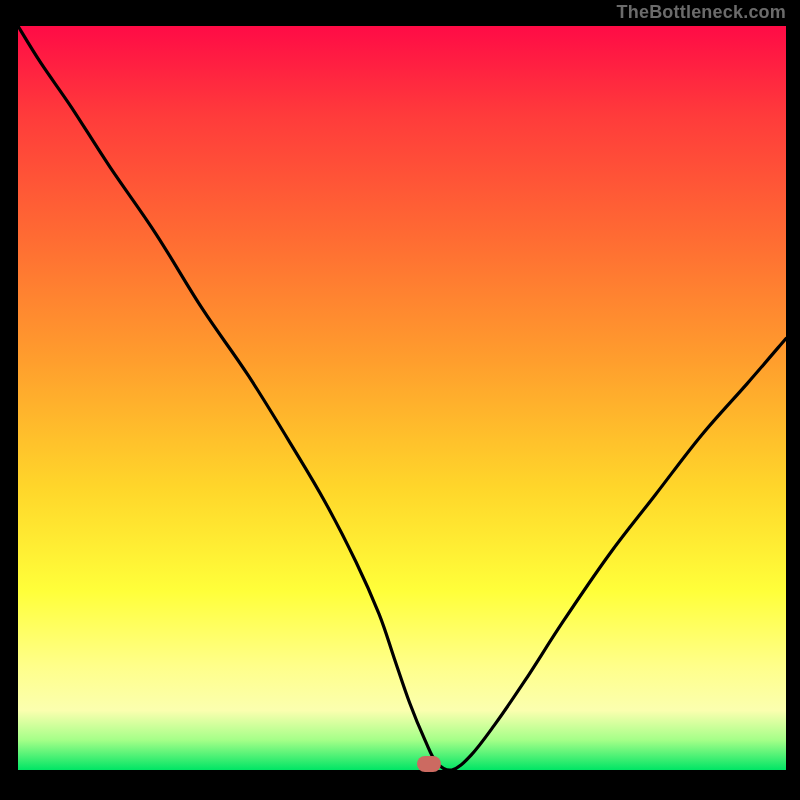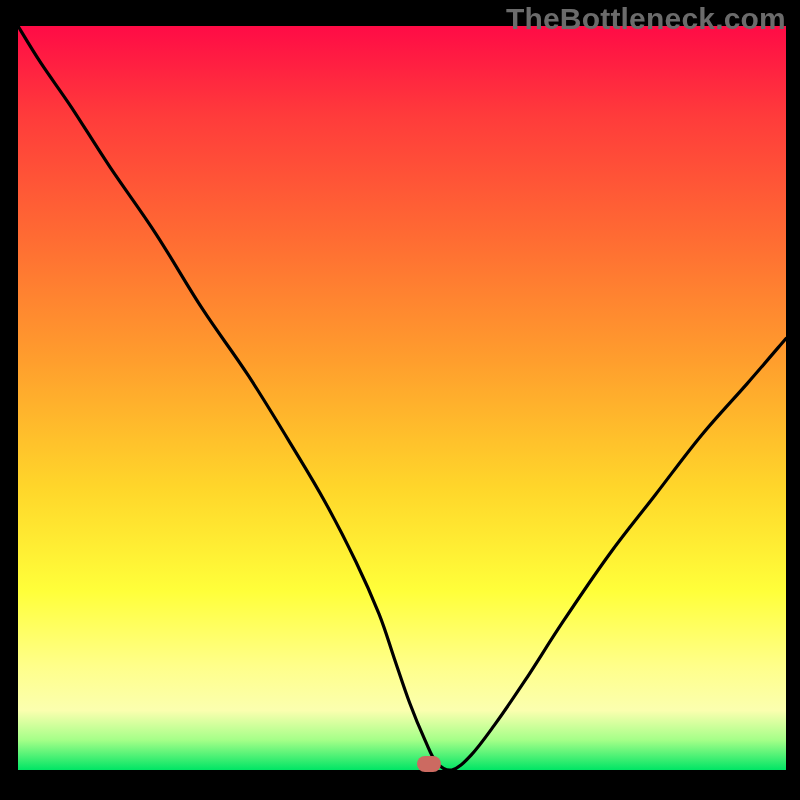--- a/index.html
+++ b/index.html
@@ -8,21 +8,21 @@
     position: relative;
     width: 800px;
     height: 800px;
     background: #000;
   }
   .watermark {
     position: absolute;
     top: 2px;
     right: 14px;
     font-family: Arial, Helvetica, sans-serif;
-    font-size: 30px;
+    font-size: 18px;
     font-weight: 600;
     color: #6b6b6b;
     letter-spacing: 0.2px;
     z-index: 10;
   }
   .plot-area {
     position: absolute;
     left: 18px;
     top: 26px;
     width: 768px;

